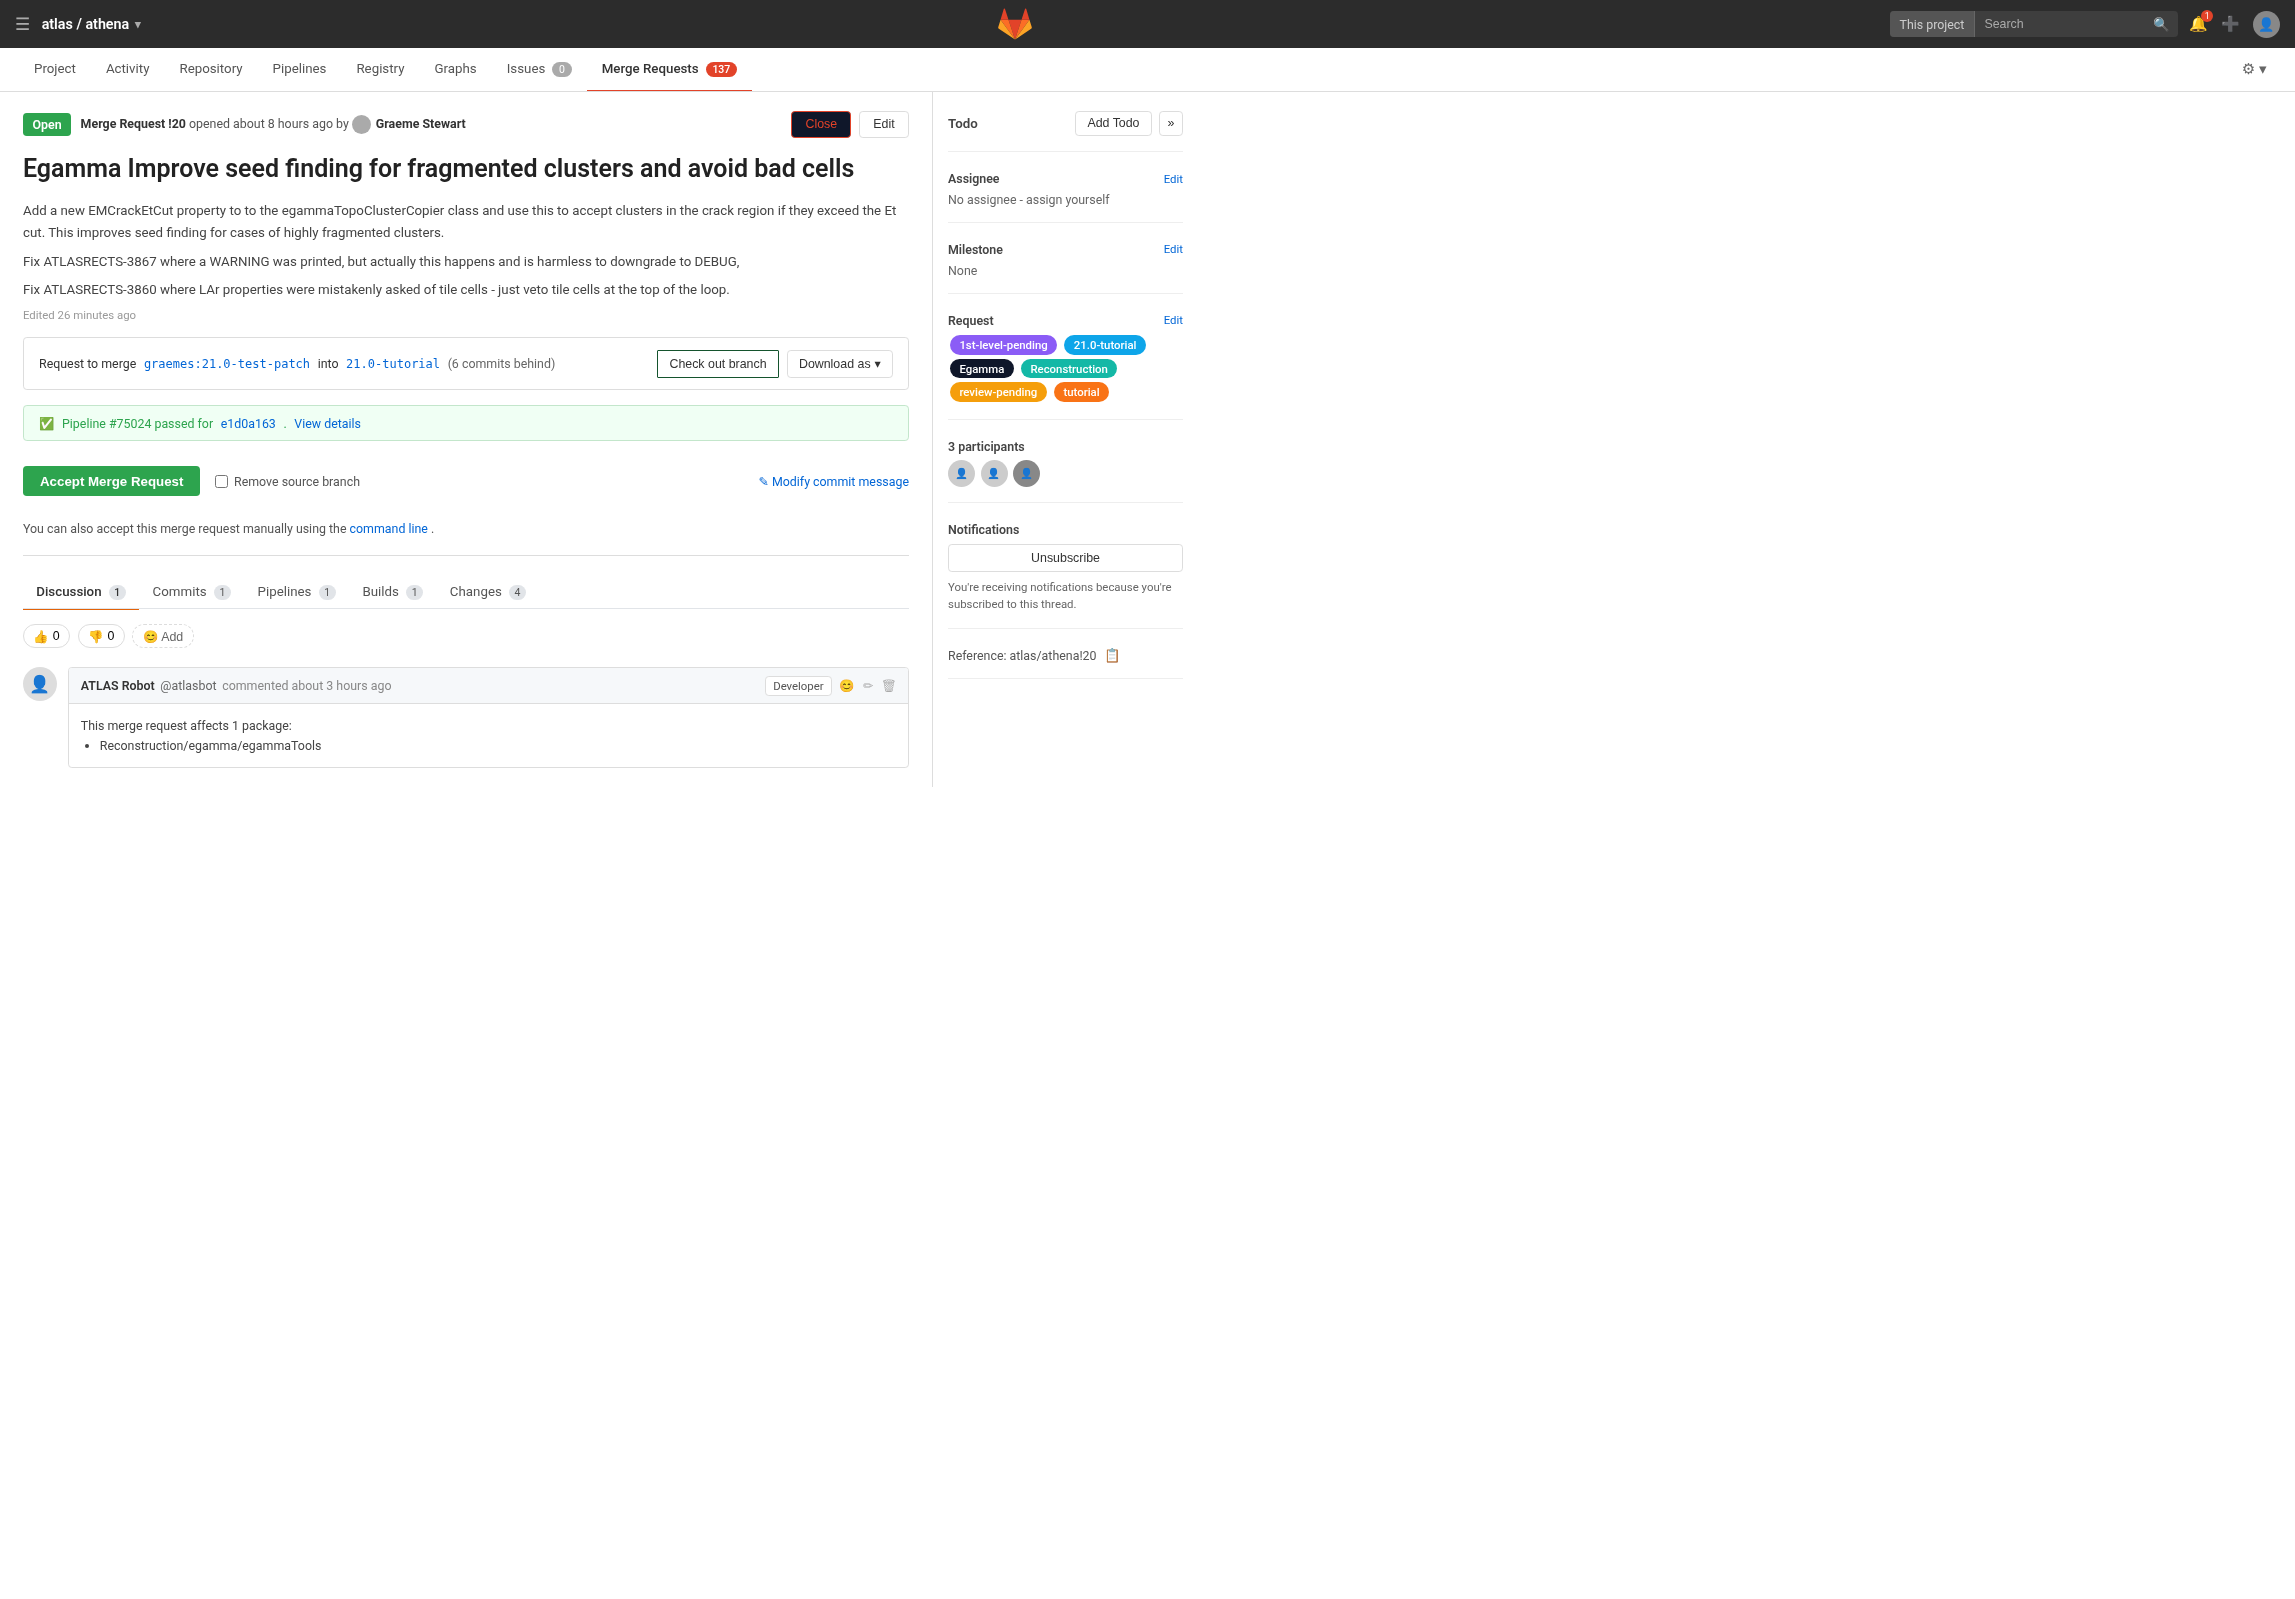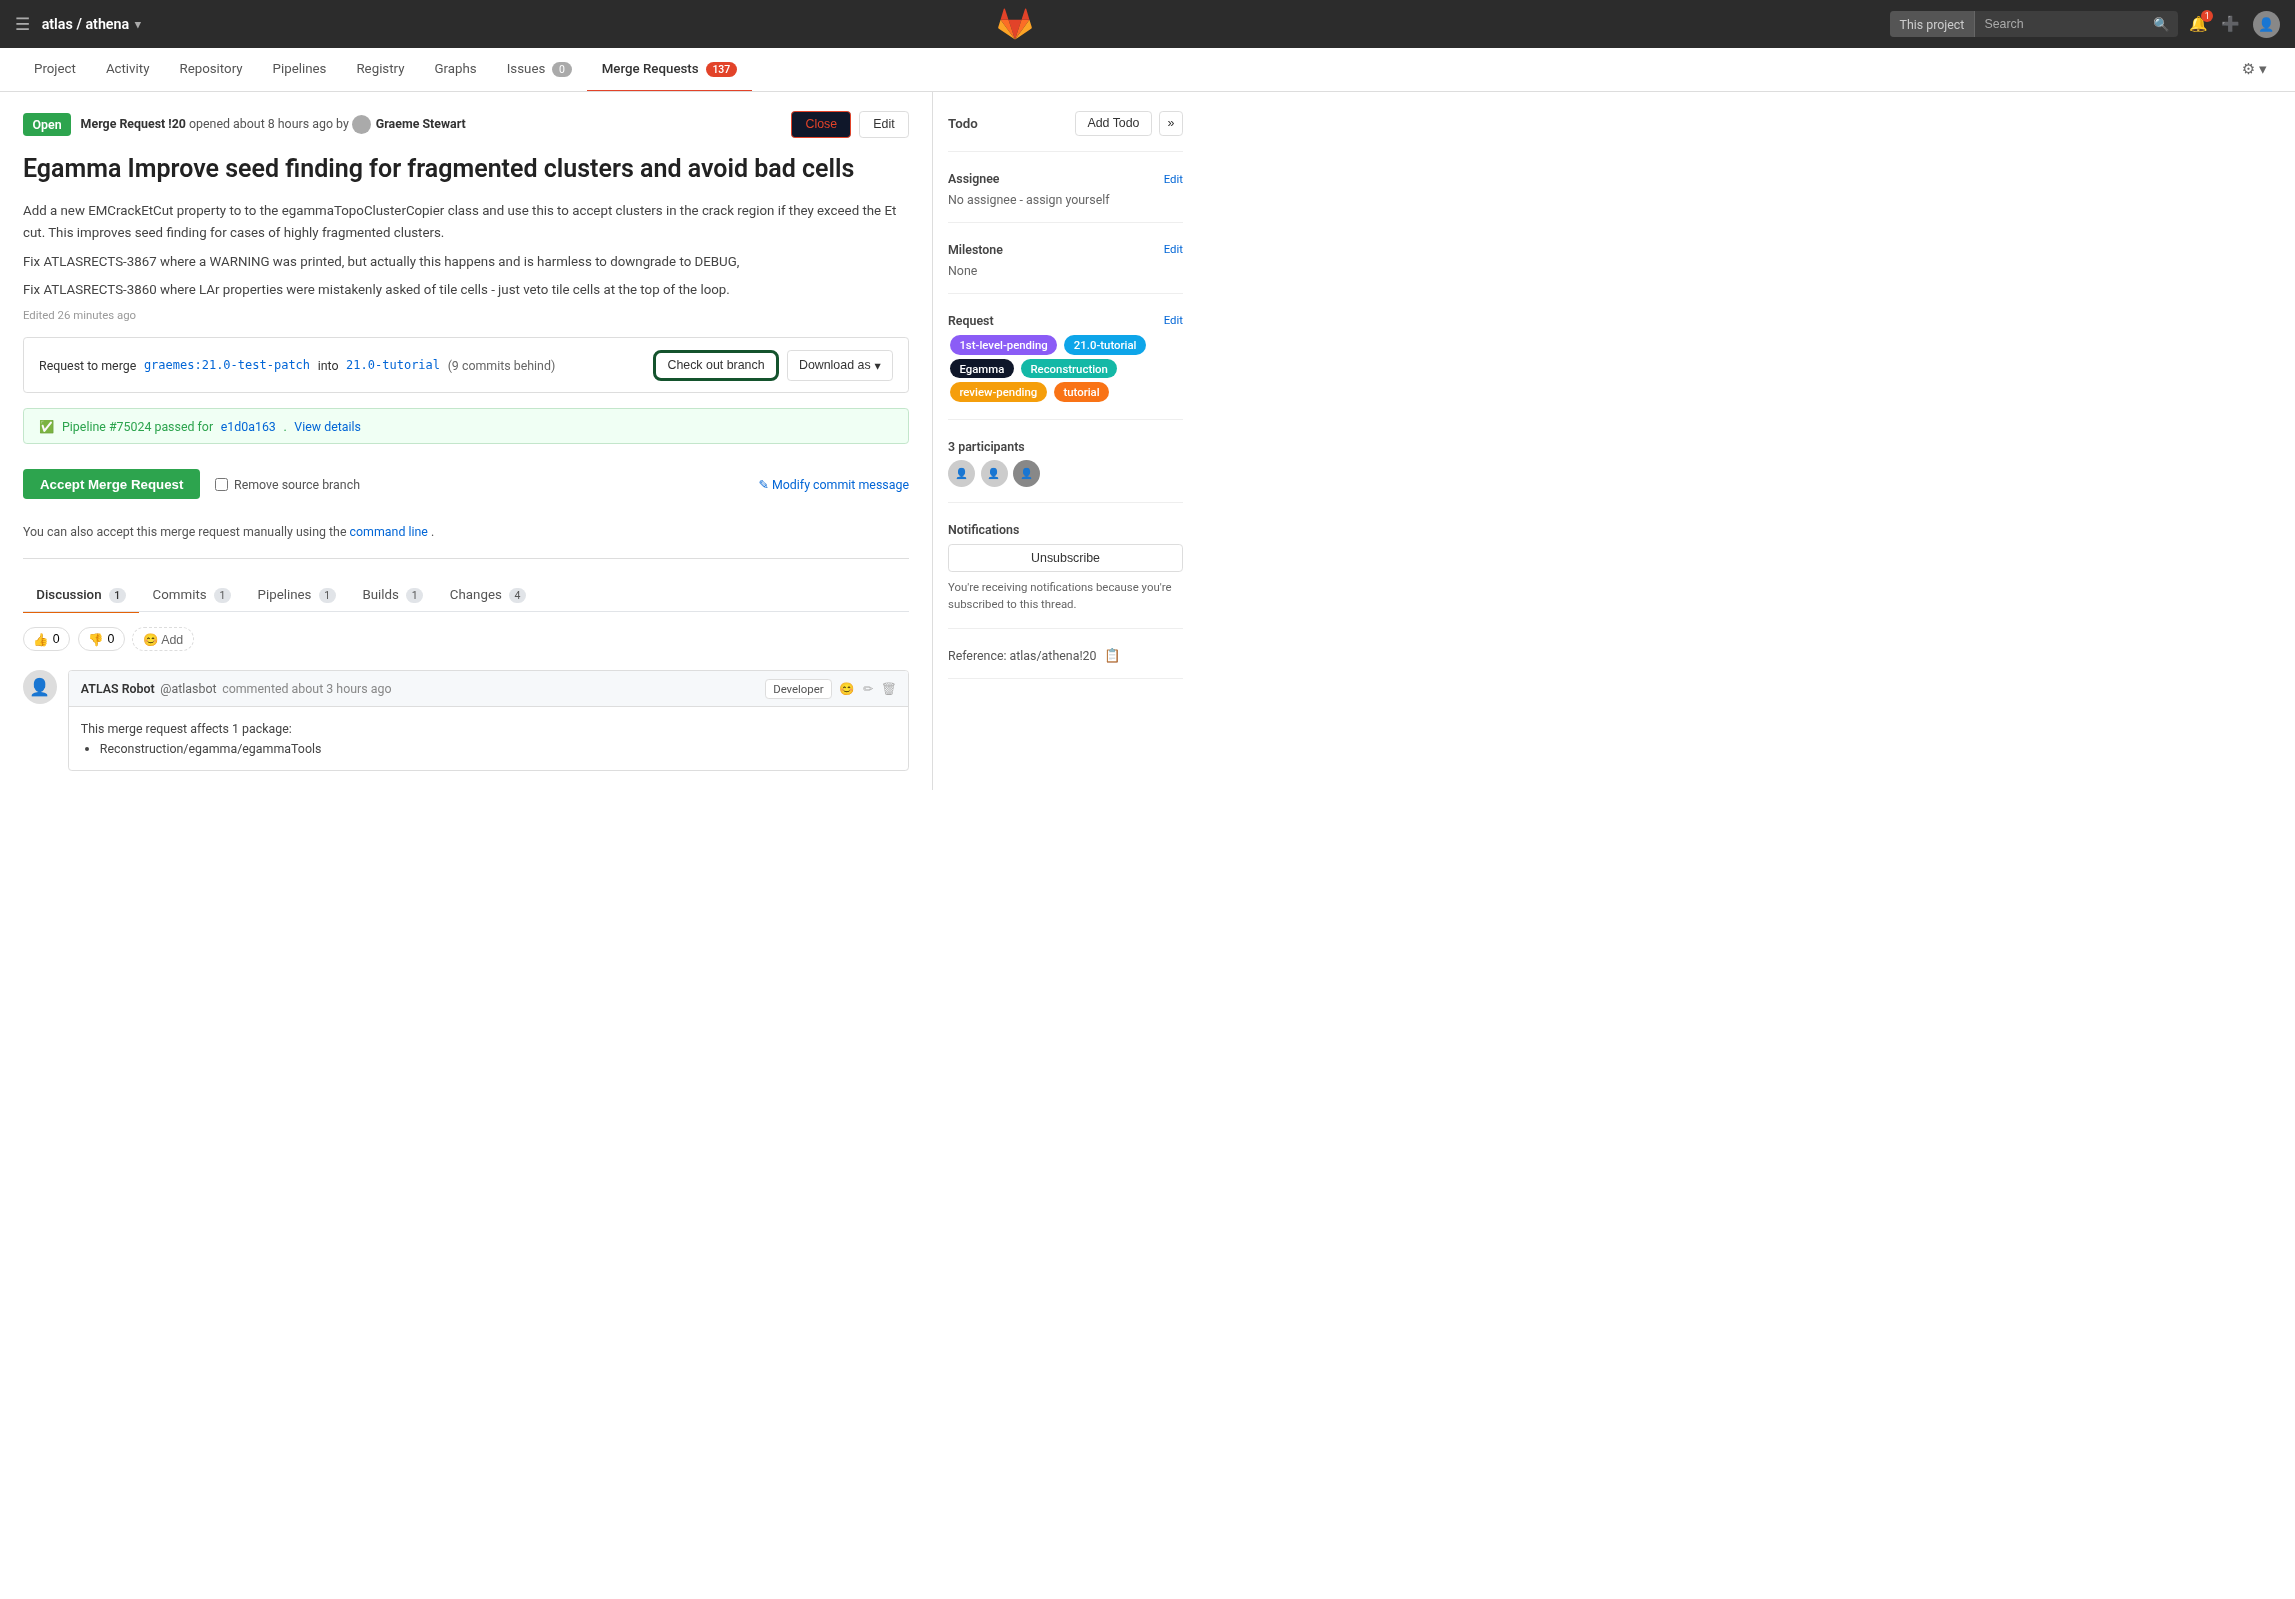--- a/index.html
+++ b/index.html
@@ -57,21 +57,21 @@
     
     .mr-big-title { font-size: 25px; font-weight: 600; color: #222; margin-bottom: 15px; line-height: 1.3; }
     .mr-description { font-size: 13.3px; color: #444; line-height: 1.6; margin-bottom: 7.6px; }
     .mr-edited { font-size: 11.4px; color: #999; margin-top: 7.6px; }
 
     
     .merge-info { border: 1px solid #ddd; border-radius: 3.8px; padding: 11.4px 15px; display: flex; align-items: center; gap: 7.6px; margin: 15px 0; font-size: 12.4px; }
     .merge-info a { color: #0366d6; text-decoration: none; font-family: monospace; font-size: 12px; }
     .commits-behind { color: #666; }
     .merge-btns { margin-left: auto; display: flex; gap: 7.6px; }
-    .btn-checkout { border: 3px solid #14532d; background: #fff; border-radius: 8px; padding: 5.7px 11.4px; cursor: pointer; font-size: 12.4px; color: #333; }
+    .btn-checkout { border: 1px solid #14532d; background: #fff; border-radius: 1px; padding: 5.7px 11.4px; cursor: pointer; font-size: 12.4px; color: #333; }
     .btn-download { border: 1px solid #ddd; background: #fff; border-radius: 3.8px; padding: 5.7px 11.4px; cursor: pointer; font-size: 12.4px; color: #333; display: flex; align-items: center; gap: 3.8px; }
 
     
     .pipeline-bar { background: #f0fff4; border: 1px solid #c3e6cb; border-radius: 3.8px; padding: 9.5px 15px; font-size: 12.4px; color: #2da44e; margin-bottom: 15px; display: flex; align-items: center; gap: 7.6px; }
     .pipeline-bar a { color: #0366d6; text-decoration: none; }
 
     
     .accept-bar { display: flex; align-items: center; gap: 15px; padding: 9.5px 0; margin-bottom: 15px; flex-wrap: wrap; }
     .btn-accept { background: #2da44e; color: #fff; border: none; border-radius: 3.8px; padding: 7.6px 17px; font-size: 13.3px; font-weight: 600; cursor: pointer; }
     .checkbox-label { display: flex; align-items: center; gap: 5.7px; font-size: 12.4px; color: #555; cursor: pointer; }
@@ -215,21 +215,21 @@
     <p class="mr-description">Add a new EMCrackEtCut property to to the egammaTopoClusterCopier class and use this to accept clusters in the crack region if they exceed the Et cut. This improves seed finding for cases of highly fragmented clusters.</p>
     <p class="mr-description">Fix ATLASRECTS-3867 where a WARNING was printed, but actually this happens and is harmless to downgrade to DEBUG,</p>
     <p class="mr-description">Fix ATLASRECTS-3860 where LAr properties were mistakenly asked of tile cells - just veto tile cells at the top of the loop.</p>
     <p class="mr-edited">Edited 26 minutes ago</p>
 
     <div class="merge-info">
       <span>Request to merge </span>
       <a href="#" style="color:#0366d6;font-family:monospace;">graemes:21.0-test-patch</a>
       <span> into </span>
       <a href="#" style="color:#0366d6;font-family:monospace;">21.0-tutorial</a>
-      <span class="commits-behind">(9 commits behind)</span>
+      <span class="commits-behind">(6 commits behind)</span>
       <div class="merge-btns">
         <button class="btn-checkout">Check out branch</button>
         <button class="btn-download">
           <span>Download as</span>
           <span>▾</span>
         </button>
       </div>
     </div>
 
     <div class="pipeline-bar">

